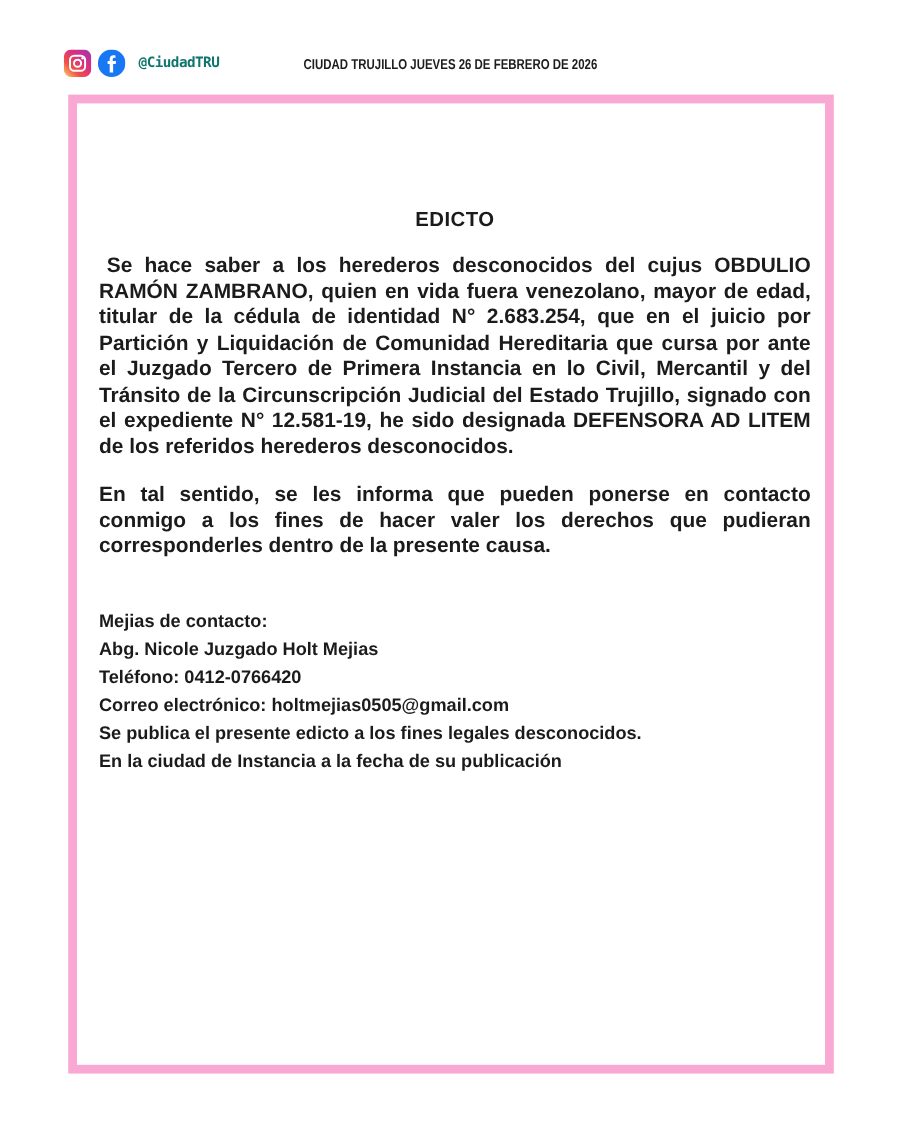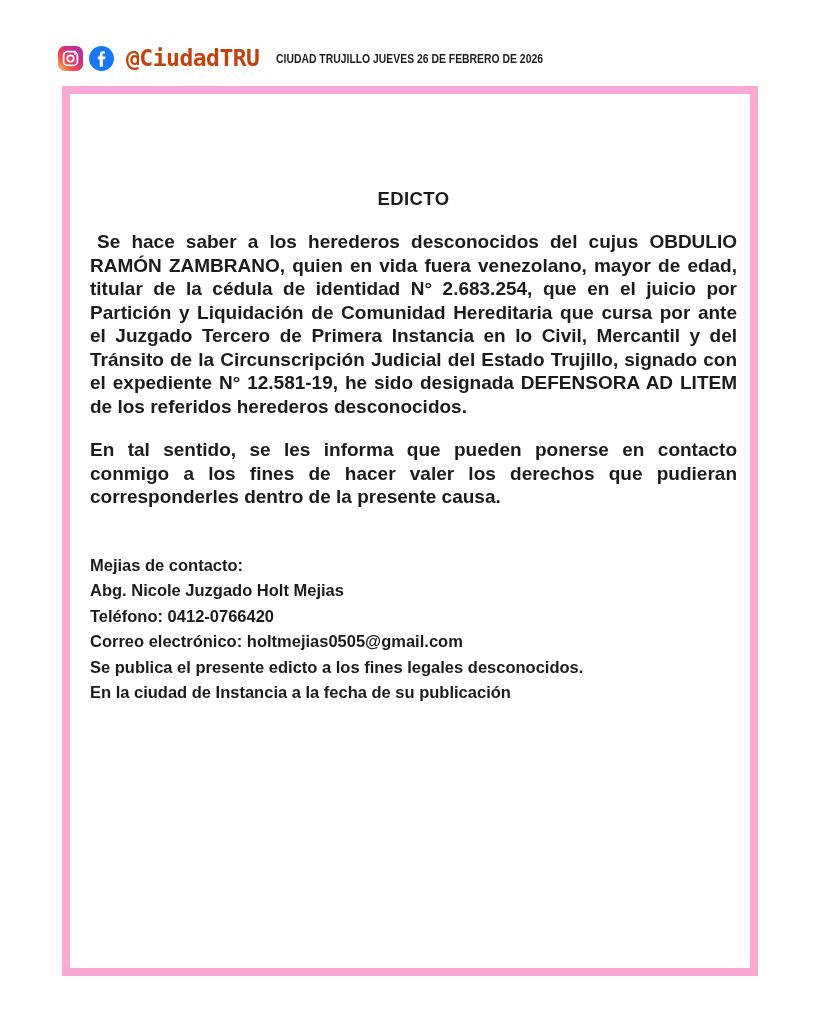--- a/index.html
+++ b/index.html
@@ -29,23 +29,23 @@
     height: 25px;
     display: inline-flex;
     align-items: center;
     justify-content: center;
     margin-right: 6px;
   }
   .handle {
     margin-left: 6px;
     font-family: "DejaVu Sans Mono", monospace;
     font-weight: bold;
-    font-size: 23px;
+    font-size: 13px;
     letter-spacing: -0.5px;
-    color: #c2410c;
+    color: #0f766e;
     white-space: nowrap;
   }
   .dateline {
     position: absolute;
     top: 51px;
     left: 0;
     width: 100%;
     text-align: center;
     font-size: 13px;
     font-weight: bold;

